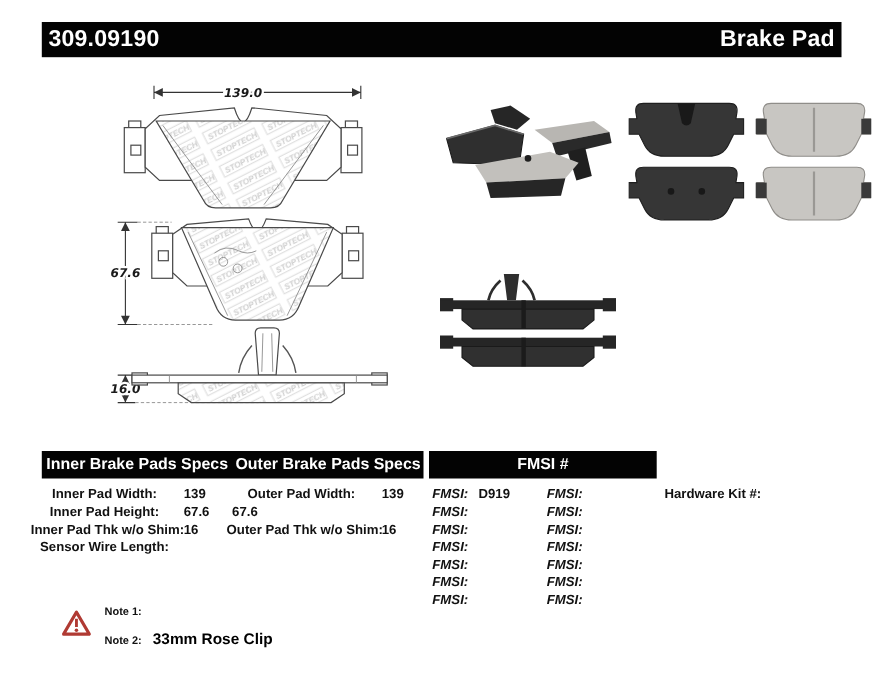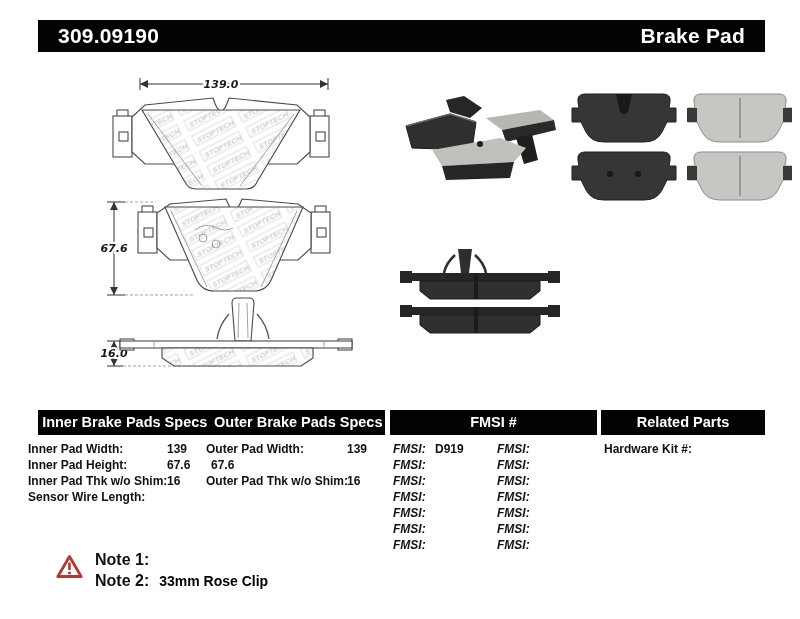--- a/index.html
+++ b/index.html
@@ -1,37 +1,37 @@
 <!DOCTYPE html>
 <html><head>
 <meta charset="utf-8">
 <style>
   html,body{margin:0;padding:0;background:#ffffff;}
   .page{position:relative;width:800px;height:619px;background:#ffffff;overflow:hidden;
         font-family:"Liberation Sans",sans-serif;color:#111;}
   .abs{position:absolute;}
   .title-bar{position:absolute;left:38px;top:20px;width:727px;height:32px;background:#030303;
              color:#fff;display:flex;justify-content:space-between;align-items:center;
-             padding:0 20px;box-sizing:border-box;font-weight:bold;font-size:21px;letter-spacing:.2px;}
+             padding:0 6px;box-sizing:border-box;font-weight:bold;font-size:21px;letter-spacing:.2px;}
   .thead{position:absolute;top:410px;height:25px;background:#030303;color:#fff;font-weight:bold;
          font-size:14.5px;line-height:25px;display:flex;box-sizing:border-box;}
   .thead.center{justify-content:center;}
   .th-half{width:50%;text-align:center;}
   .spec-block{position:absolute;}
   .spec-row{display:flex;height:16px;line-height:16px;font-weight:bold;font-size:12px;white-space:nowrap;}
-  .spec-label{text-align:left;}
+  .spec-label{text-align:center;}
   .inner-block .spec-label{width:134px;}
   .outer-block .spec-label{width:136px;}
   .spec-value{padding-left:5px;}
   .fmsi-row{display:flex;height:16px;line-height:16px;font-weight:bold;font-size:12px;}
   .fmsi-label{width:36px;font-style:italic;}
   .fmsi-value{padding-left:6px;}
   .related-row{display:flex;height:16px;line-height:16px;font-weight:bold;font-size:12px;}
   .note-row{position:absolute;display:flex;align-items:baseline;height:17px;font-weight:bold;}
-  .note-label{font-size:16px;color:#111;}
+  .note-label{font-size:10px;color:#111;}
   .note-value{font-size:14px;color:#000000;margin-left:10px;}
   svg text.dim{font-family:"DejaVu Sans",sans-serif;font-style:italic;font-weight:bold;font-size:11px;
                fill:#1a1a1a;paint-order:stroke;stroke:#ffffff;stroke-width:4px;text-anchor:middle;}
   svg .ln{stroke:#4a4a4a;stroke-width:1.1;fill:#ffffff;}
   svg .thin{stroke:#8a8a8a;stroke-width:.8;fill:none;}
   svg .dimln{stroke:#333;stroke-width:1;fill:none;}
   svg .dimarrow{fill:#333;stroke:none;}
 </style>
 </head>
 <body>
@@ -184,21 +184,20 @@
       <path d="M22,38 H142 V48 L132,56 H32 L22,48 Z" fill="#303030" stroke="#1a1a1a"></path>
       <rect x="76" y="30" width="4" height="26" fill="#1b1b1b"></rect>
     </g>
   </svg>
 
   <div class="thead center" style="left:390px;width:207px">FMSI #</div>
   <div class="thead" style="left:38px;width:347px">
     <span class="th-half">Inner Brake Pads Specs</span>
     <span class="th-half">Outer Brake Pads Specs</span>
   </div>
-  <div class="thead center" style="left:601px;width:164px">Related Parts</div>
 
   <div class="spec-block inner-block" style="left:28px;top:441px">
     <div class="spec-row">
       <span class="spec-label">Inner Pad Width:</span>
       <span class="spec-value">139</span>
     </div>
     <div class="spec-row">
       <span class="spec-label">Inner Pad Height:</span>
       <span class="spec-value">67.6</span>
     </div>

